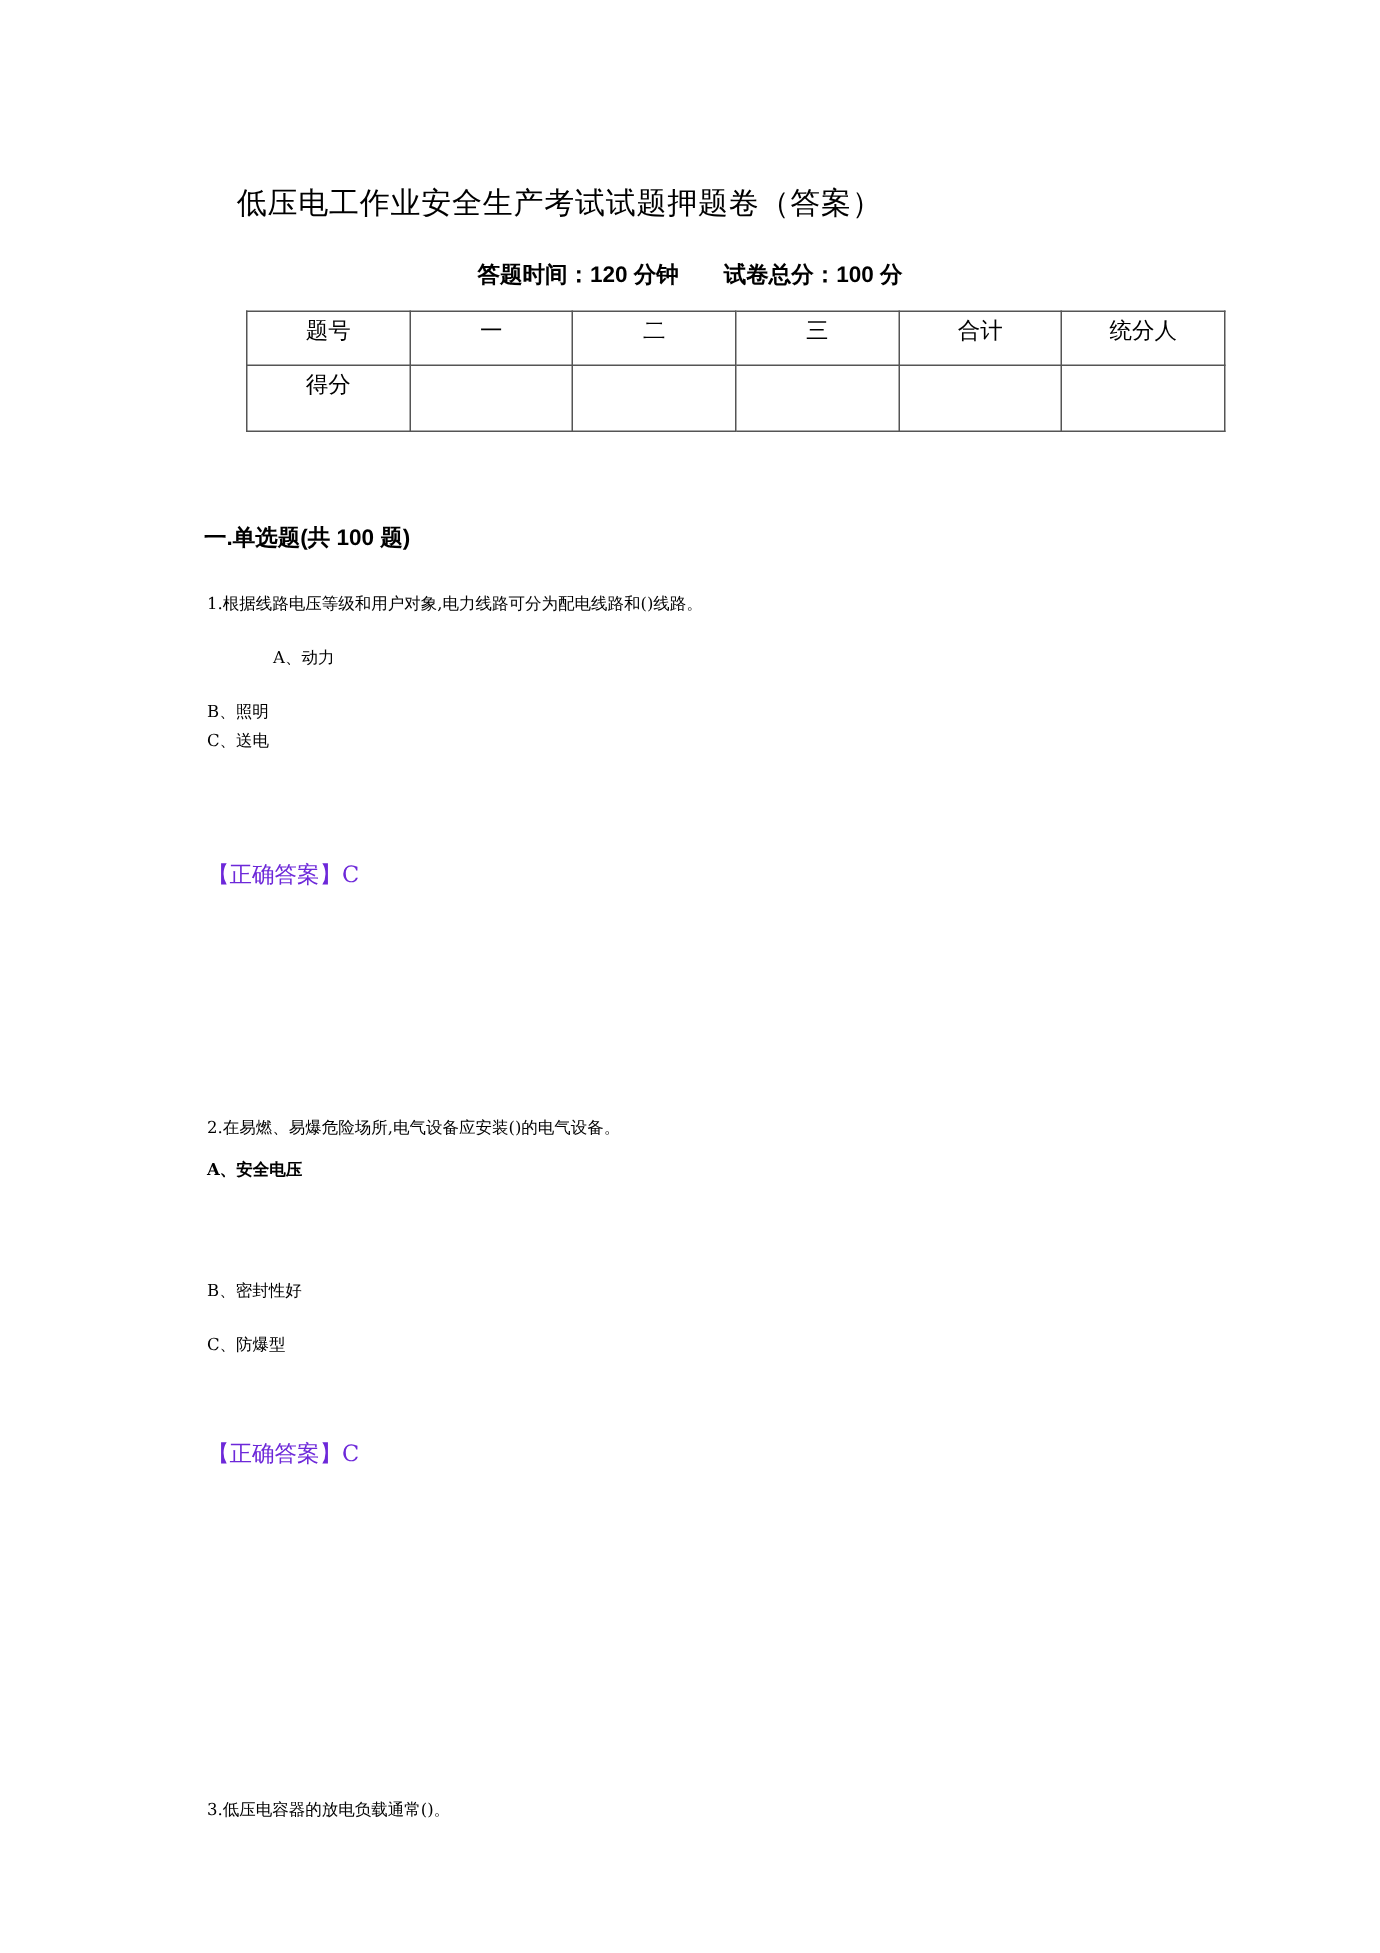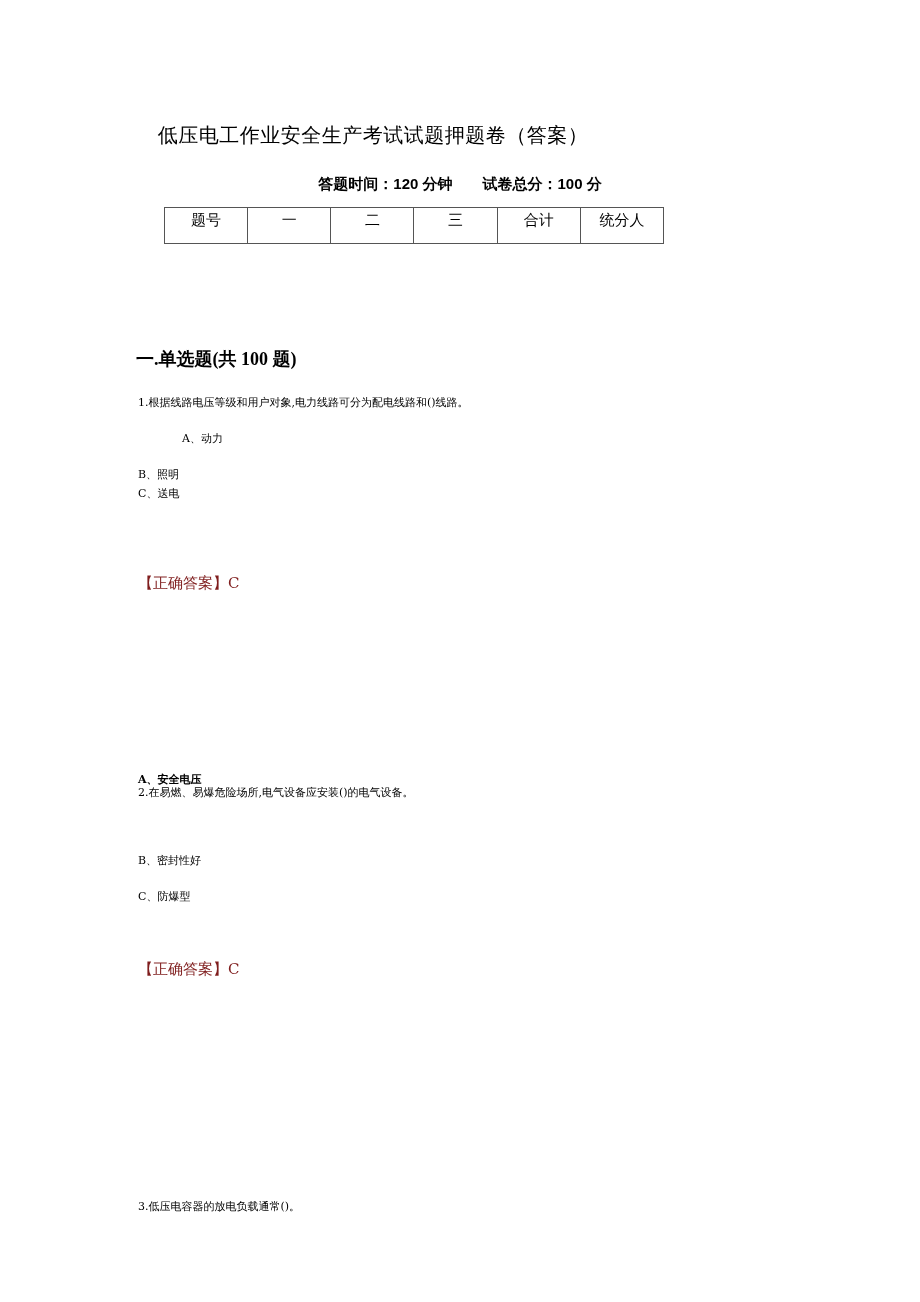--- a/index.html
+++ b/index.html
@@ -28,54 +28,54 @@
       text-align: center;
       font-family: "Liberation Sans", sans-serif;
       font-weight: bold;
       font-size: 15px;
       line-height: 24px;
     }
     .subtitle .gap { display: inline-block; width: 30px; }
     table.score {
       position: absolute;
       left: 164px; top: 207px;
-      width: 500px;
+      width: 653px;
       border-collapse: collapse;
       font-family: "Liberation Sans", sans-serif;
       font-size: 15px;
     }
     table.score td {
       border: 1px solid #555;
       width: 98px;
       text-align: center;
       vertical-align: top;
       padding: 3px 0 0 0;
       box-sizing: border-box;
     }
     table.score tr.r1 td { height: 36px; }
     table.score tr.r2 td { height: 44px; }
     .section {
       left: 136px; top: 345px;
-      font-family: Liberation Serif, serif;
+      font-family: Liberation Sans, sans-serif;
       font-weight: bold;
-      font-size: 18px;
+      font-size: 15px;
       line-height: 28px;
     }
     .q {
       left: 138px;
       font-family: "DejaVu Serif", serif;
       font-size: 11px;
       line-height: 24px;
     }
     .ans {
       left: 138px;
       font-family: "DejaVu Serif", serif;
       font-size: 15px;
       line-height: 24px;
-      color: #7f1d1d;
+      color: #6d28d9;
     }
   </style>
 </head>
 <body>
 
 <div class="abs title">低压电工作业安全生产考试试题押题卷（答案）</div>
 
 <div class="abs subtitle">
   <span>答题时间：120 分钟</span><span class="gap"></span><span>试卷总分：100 分</span>
 </div>
@@ -83,30 +83,38 @@
 <table class="score">
   <tbody>
       <tr class="r1">
     <td>题号</td>
     <td>一</td>
     <td>二</td>
     <td>三</td>
     <td>合计</td>
     <td>统分人</td>
   </tr>
+  <tr class="r2">
+    <td>得分</td>
+    <td></td>
+    <td></td>
+    <td></td>
+    <td></td>
+    <td></td>
+  </tr>
 </tbody>
   </table>
 
 <div class="abs section">一.单选题(共 100 题)</div>
 
 <div class="abs q" style="top:391px;">1.根据线路电压等级和用户对象,电力线路可分为配电线路和()线路。</div>
 <div class="abs q" style="top:427px;margin-left:44px;">A、动力</div>
 <div class="abs q" style="top:463px;">B、照明</div>
 <div class="abs q" style="top:482px;">C、送电</div>
 <div class="abs ans" style="top:571px;">【正确答案】C</div>
 
-<div class="abs q" style="top:781px;">2.在易燃、易爆危险场所,电气设备应安装()的电气设备。</div>
+<div class="abs q" style="top:740px;">2.在易燃、易爆危险场所,电气设备应安装()的电气设备。</div>
 <div class="abs q" style="top:768px;font-weight:bold;">A、安全电压</div>
 <div class="abs q" style="top:849px;">B、密封性好</div>
 <div class="abs q" style="top:885px;">C、防爆型</div>
 <div class="abs ans" style="top:957px;">【正确答案】C</div>
 
 <div class="abs q" style="top:1163px;margin-top:32px;">3.低压电容器的放电负载通常()。</div>
 
 </body></html>

